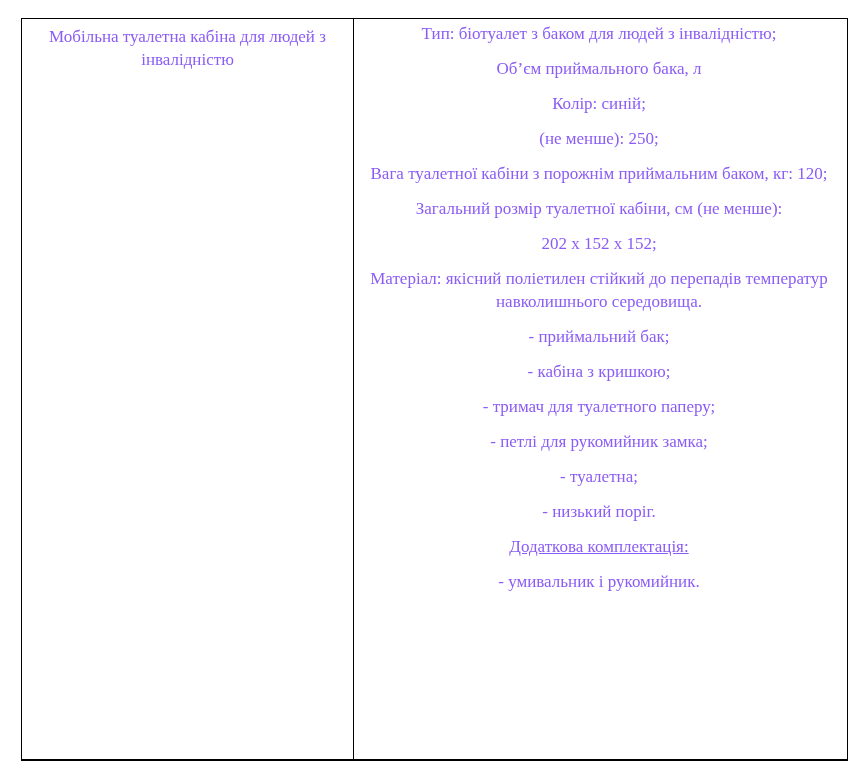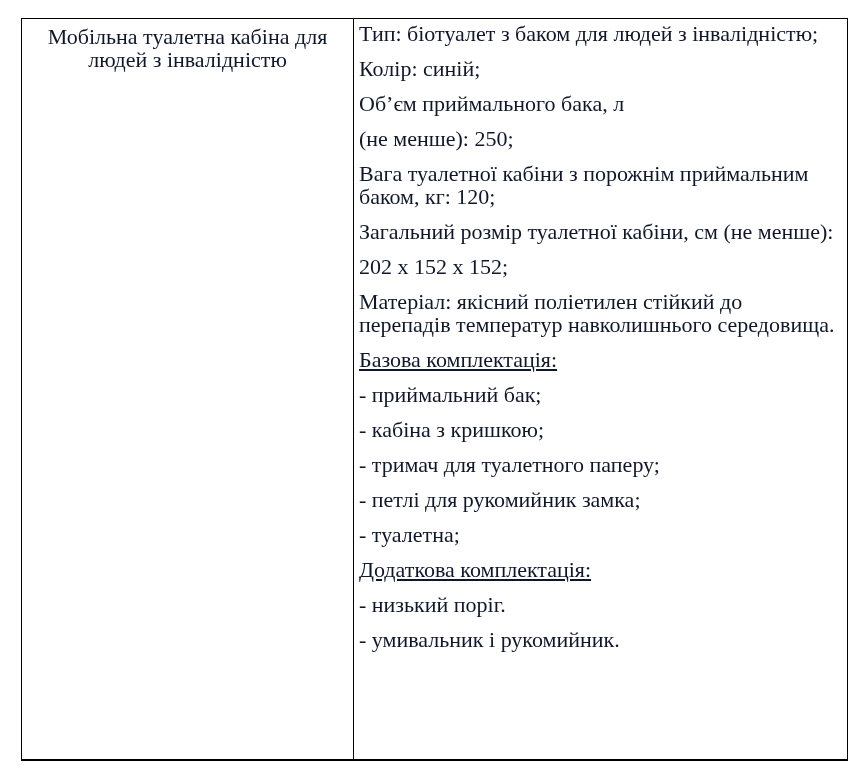--- a/index.html
+++ b/index.html
@@ -6,22 +6,22 @@
     margin: 0;
     padding: 0;
     background: #ffffff;
   }
   .page {
     position: relative;
     width: 868px;
     height: 776px;
     background: #ffffff;
     font-family: "Liberation Serif", serif;
-    font-size: 22px;
-    color: #0f172a;
+    font-size: 17px;
+    color: #8b5cf6;
     overflow: hidden;
   }
   .spec-table {
     position: absolute;
     left: 21px;
     top: 18px;
     width: 827px;
     height: 743px;
     box-sizing: border-box;
     border: 1px solid #000000;
@@ -47,20 +47,21 @@
   .col-qty {
     width: 131px;
     border-right: 1px solid #000000;
     text-align: center;
     padding-top: 78px;
     line-height: 23px;
   }
   .col-specs {
     flex: 1;
     padding: 3px 8px 0 5px;
+    text-align: center;
   }
   .col-specs p.spec {
     margin: 0 0 12px 0;
     line-height: 23px;
   }
   .col-specs p.spec.u {
     text-decoration: underline;
   }
 </style>
 </head>
@@ -70,33 +71,32 @@
   <div class="spec-table">
 
     <div class="cell col-name">
       <div class="name-wrap">Мобільна туалетна кабіна для людей з інвалідністю</div>
     </div>
 
 
     <div class="cell col-specs">
       <div>
           <p class="spec">Тип: біотуалет з баком для людей з інвалідністю;</p>
+          <p class="spec">Об’єм приймального бака, л</p>
           <p class="spec">Колір: синій;</p>
-          <p class="spec">Об’єм приймального бака, л</p>
           <p class="spec">(не менше): 250;</p>
           <p class="spec">Вага туалетної кабіни з порожнім приймальним баком, кг: 120;</p>
           <p class="spec">Загальний розмір туалетної кабіни, см (не менше):</p>
           <p class="spec">202 х 152 х 152;</p>
           <p class="spec">Матеріал: якісний поліетилен стійкий до перепадів температур навколишнього середовища.</p>
-          <p class="spec u">Базова комплектація:</p>
           <p class="spec">- приймальний бак;</p>
           <p class="spec">- кабіна з кришкою;</p>
           <p class="spec">- тримач для туалетного паперу;</p>
           <p class="spec">- петлі для рукомийник замка;</p>
           <p class="spec">- туалетна;</p>
+          <p class="spec">- низький поріг.</p>
           <p class="spec u">Додаткова комплектація:</p>
-          <p class="spec">- низький поріг.</p>
           <p class="spec">- умивальник і рукомийник.</p>
         </div>
     </div>
 
   </div>
 </div>
 
 </body></html>

